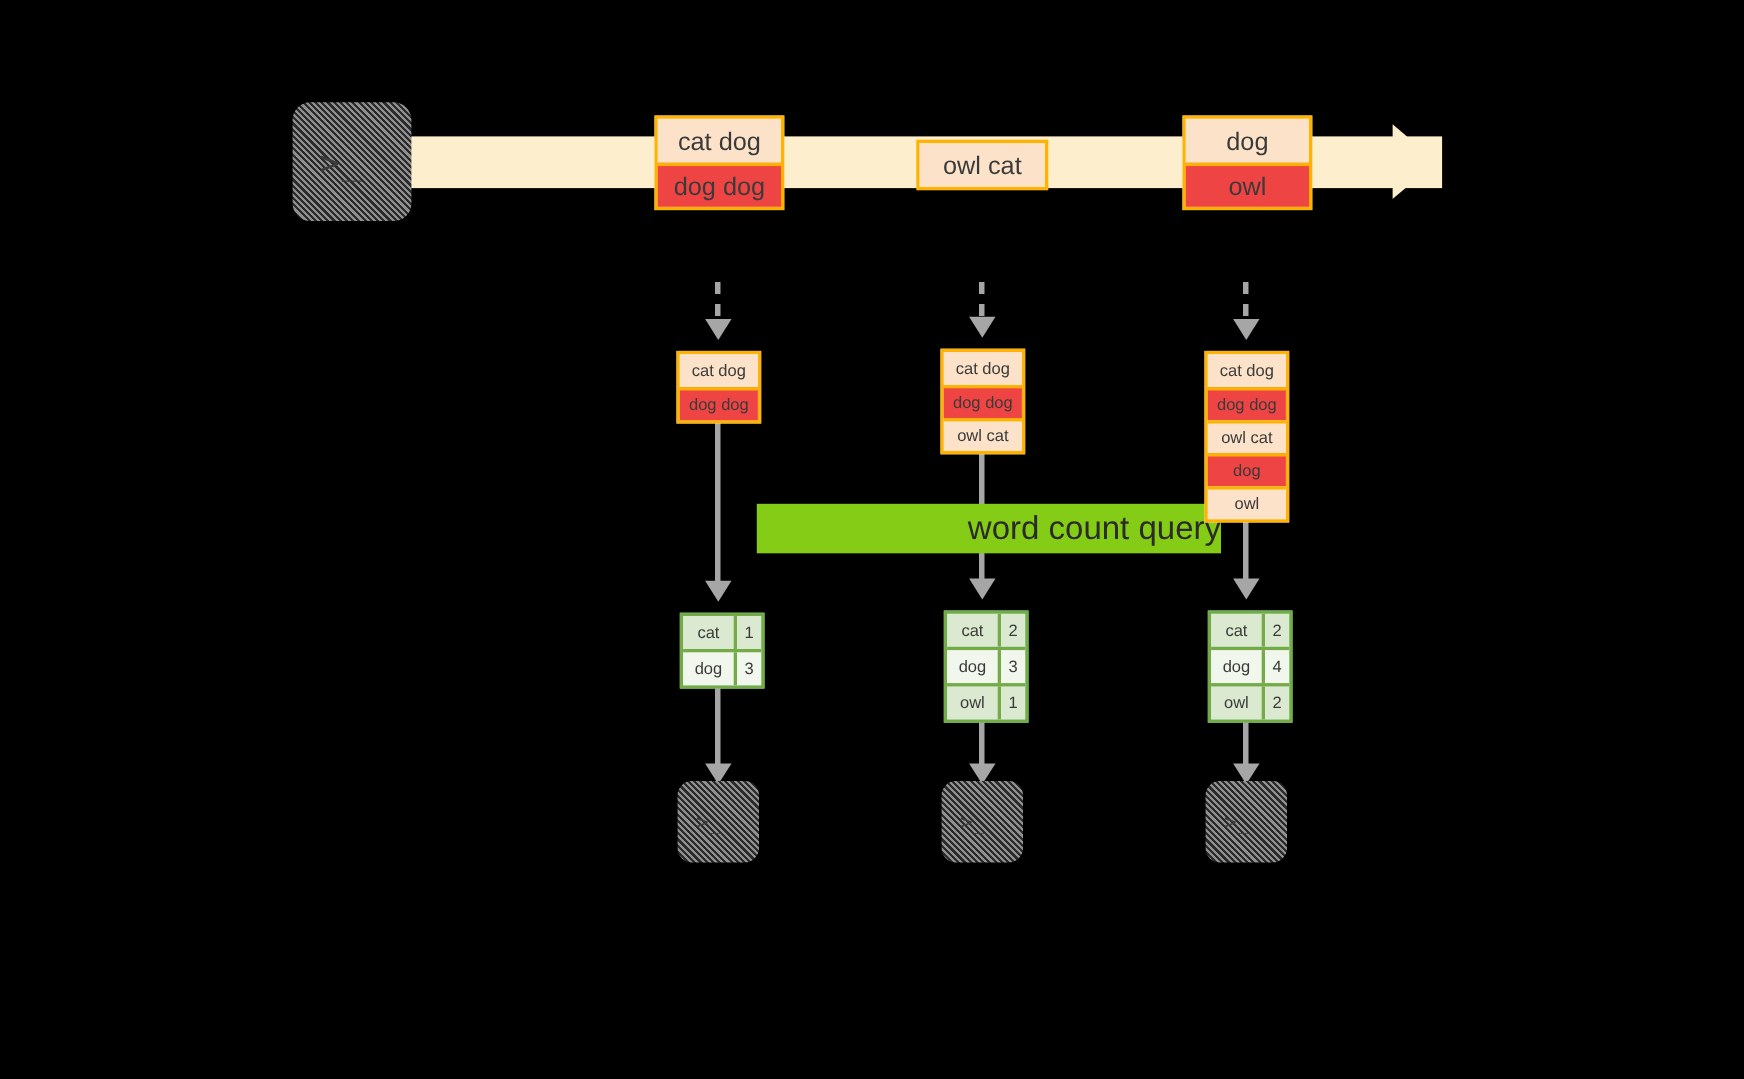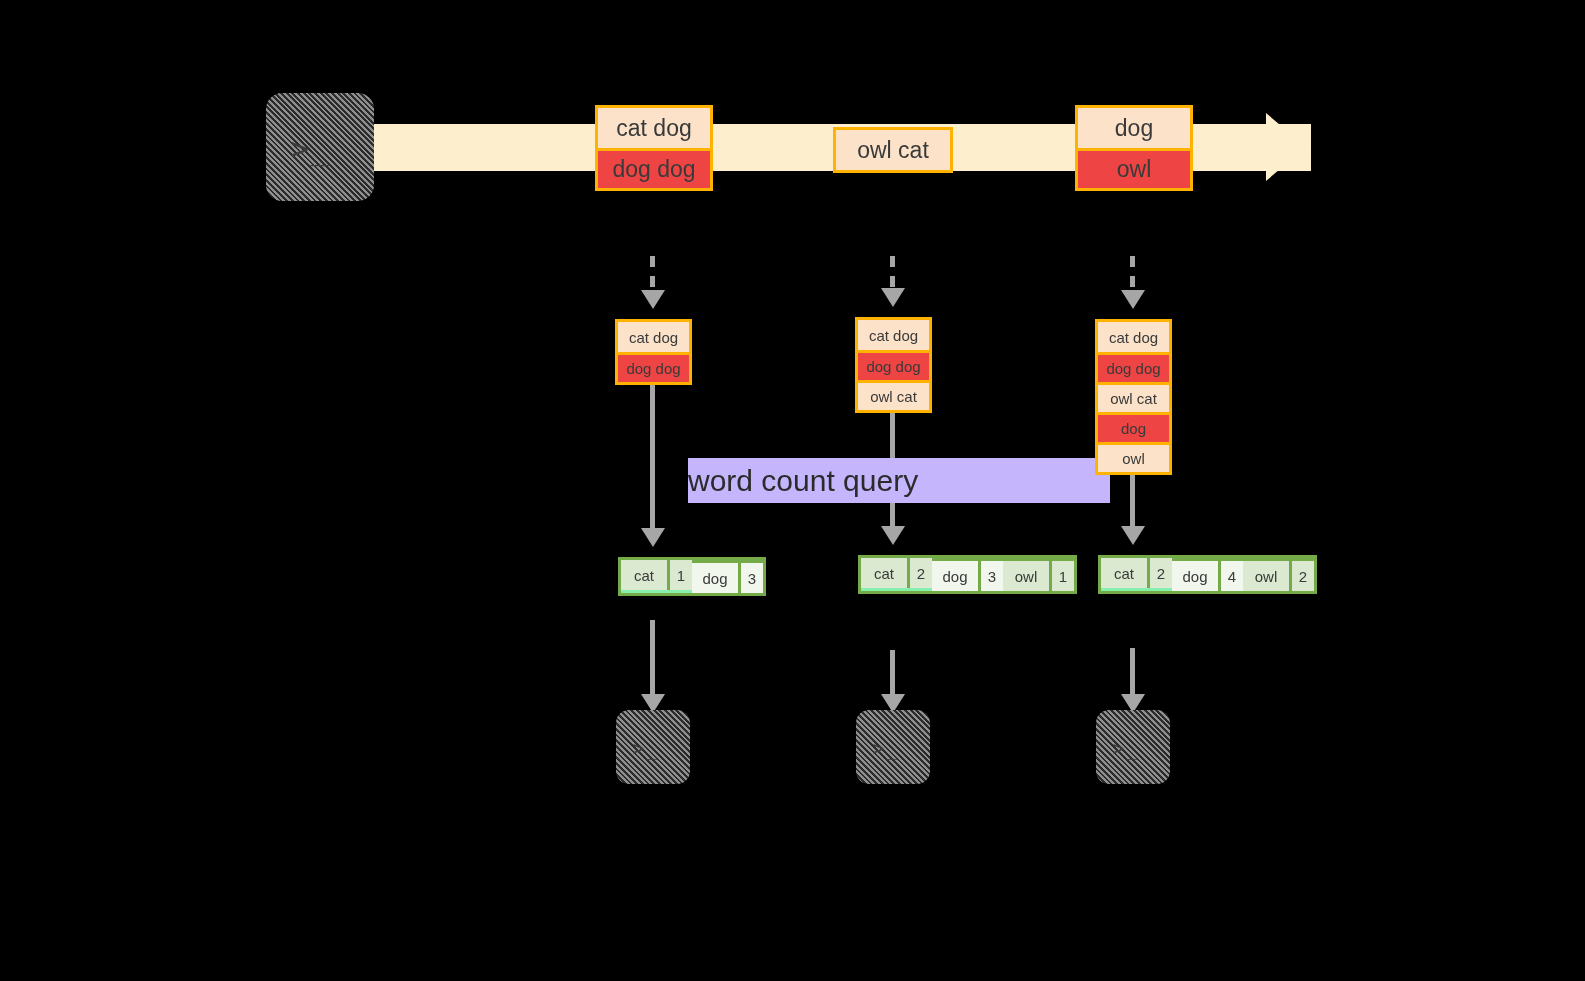--- a/index.html
+++ b/index.html
@@ -114,21 +114,21 @@
   .obox.acc { width: 77px; }
   .obox.acc .row { height: 30px; font-size: 15px; }
 
   
   .gtable {
     position: absolute;
     box-sizing: border-box;
     border: 3px solid #74ab48;
     background: #86efac;
     display: flex;
-    flex-direction: row;
+    flex-direction: column;
   }
   .gtable .grow {
     display: flex;
     height: 30px;
     background: #f2f7ee;
   }
   .gtable .grow.shade { background: #dbe9d0; }
   .gtable .grow + .grow { border-top: 3px solid #74ab48; }
   .gtable .gcell {
     box-sizing: border-box;
@@ -161,24 +161,24 @@
     position: absolute;
     width: 0; height: 0;
     border-left: 12px solid transparent;
     border-right: 12px solid transparent;
     border-top: 19px solid #a6a6a6;
   }
 
   
   .banner {
     position: absolute;
-    background: #c4b5fd;
+    background: #84cc16;
     display: flex;
     align-items: center;
-    justify-content: flex-start;
+    justify-content: flex-end;
     color: #2b2b2b;
     font-size: 30px;
     white-space: nowrap;
   }
 </style>
 </head>
 <body>
 
 <div id="stage">
 

